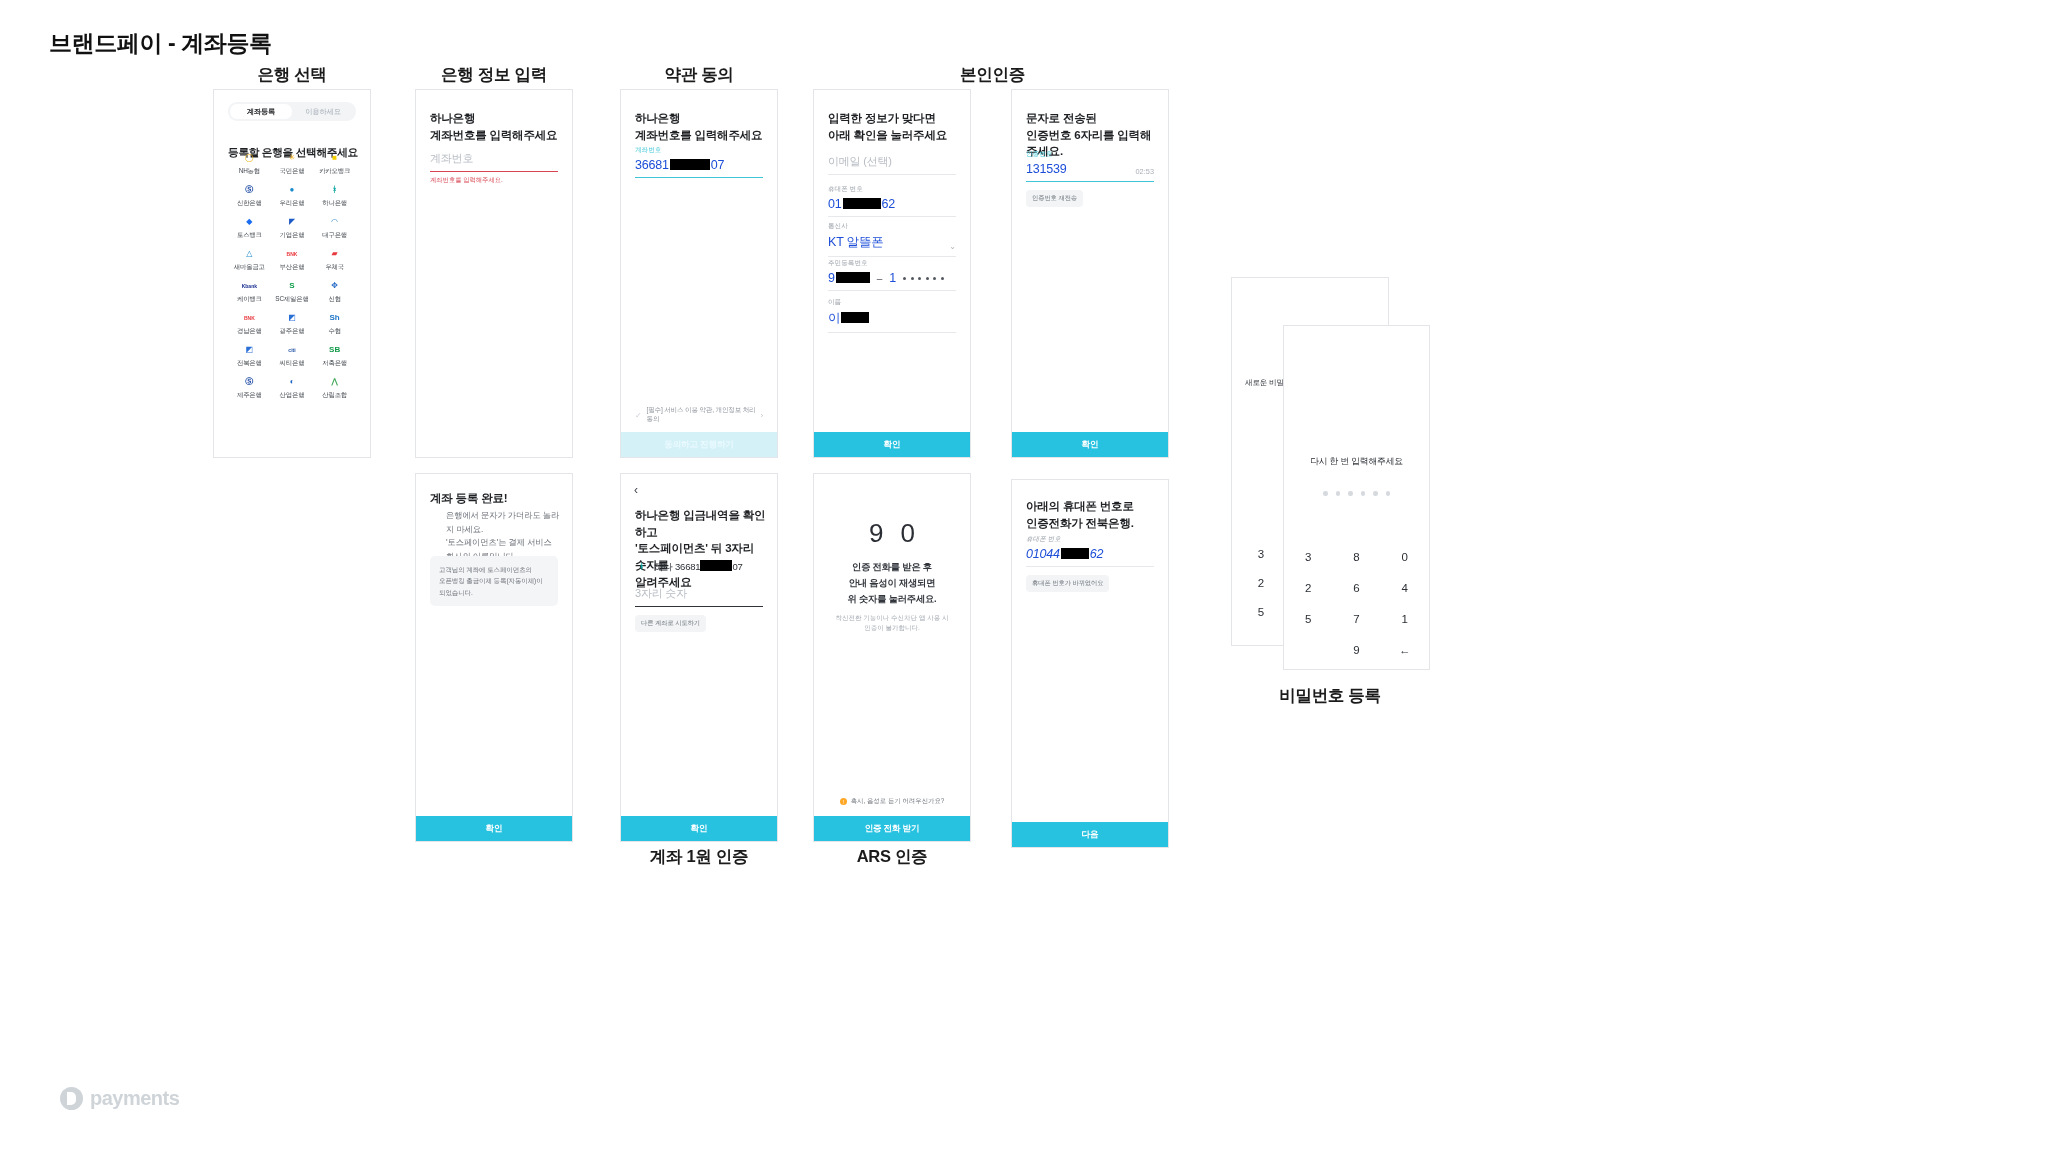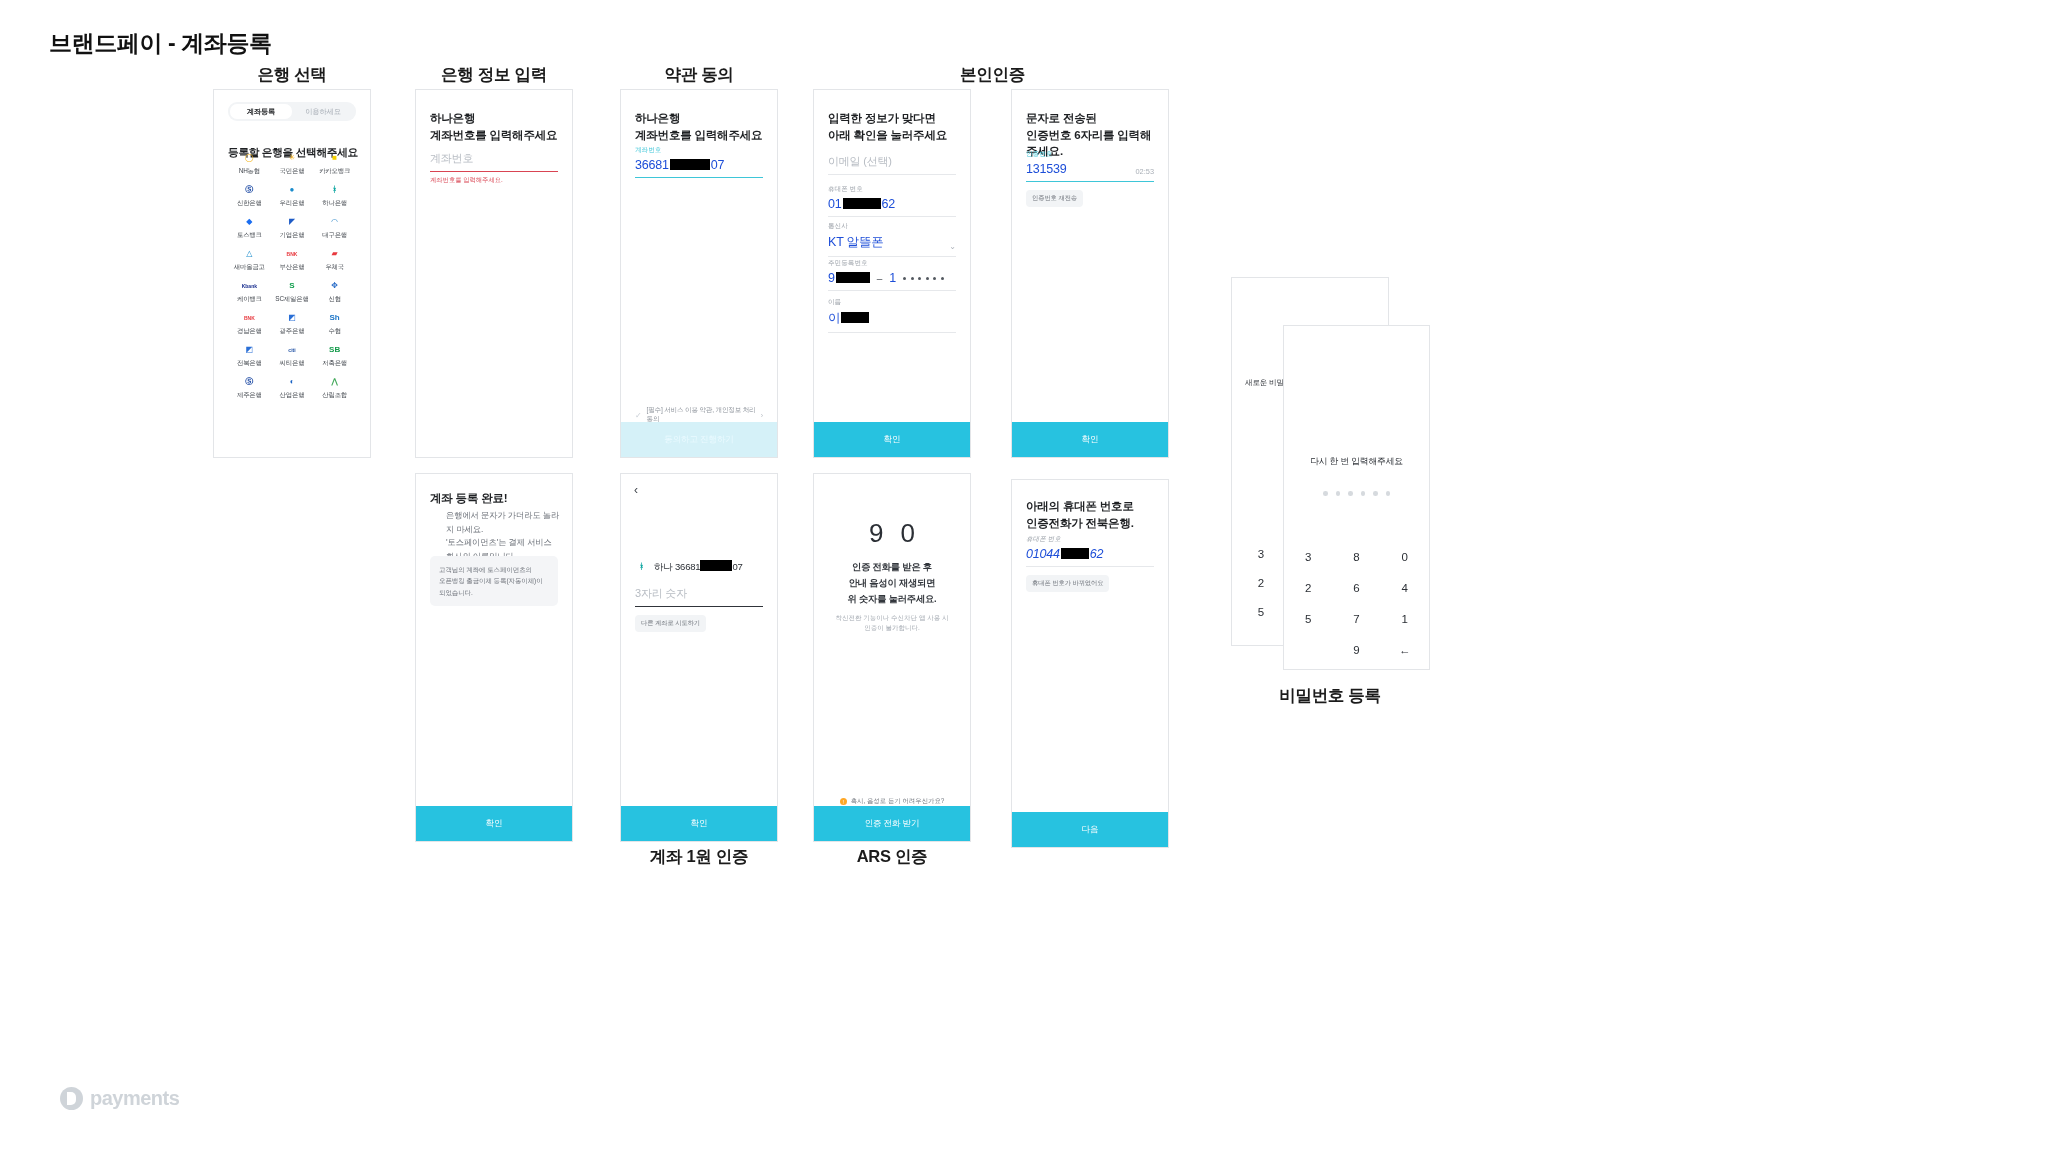--- a/index.html
+++ b/index.html
@@ -56,22 +56,22 @@
   .underline.red { background: #d94452; height: 1.2px; }
   .underline.dark { background: #30343a; height: 1.3px; }
   .err { font-size: 6.3px; color: #d94452; margin-top: 4px; }
 
   .mask {
     display: inline-block; background: #000000; height: 11px;
     vertical-align: baseline; position: relative; top: 1px;
   }
 
   .cta {
-    position: absolute; left: 0; right: 0; bottom: 0; height: 35px;
-    background: #27c2e0; color: #ffffff; font-size: 8.6px; font-weight: normal;
+    position: absolute; left: 0; right: 0; bottom: 0; height: 25px;
+    background: #27c2e0; color: #ffffff; font-size: 8.6px; font-weight: bold;
     display: flex; align-items: center; justify-content: center;
     letter-spacing: -0.2px;
   }
   .cta.disabled { background: #d5f1f8; color: #eafaff; }
 
   .pill {
     display: inline-block; background: #f2f4f6; color: #6b7078;
     font-size: 6.3px; padding: 4px 6px; border-radius: 4px; letter-spacing: -0.1px;
   }
 
@@ -466,20 +466,25 @@
         <div>고객님의 계좌에 토스페이먼츠의</div>
         <div>오픈뱅킹 출금이체 등록(자동이체)이 되었습니다.</div>
       </div>
       <div class="cta">확인</div>
     </div>
   </div>
 
   <div class="phone" style="left:620px; top:473px; width:158px; height:369px;">
     <div class="phone-inner">
       <div class="back-chev">‹</div>
+      <div class="h-title" style="position:absolute; left:14px; top:33px; right:10px;">
+        <div>하나은행 입금내역을 확인하고</div>
+        <div>'토스페이먼츠' 뒤 3자리 숫자를</div>
+        <div>알려주세요</div>
+      </div>
       <div style="position:absolute; left:14px; top:85px;" class="bank-chip">
         <span class="bank-logo" style="color:#00a19c;">ᚼ</span>
         <span>
           <span>하나 36681</span><span class="mask" style="width:32px;"></span><span>07</span>
         </span>
       </div>
       <div class="field" style="top:112px;">
         <div class="field-placeholder">3자리 숫자</div>
         <div class="underline dark"></div>
       </div>

